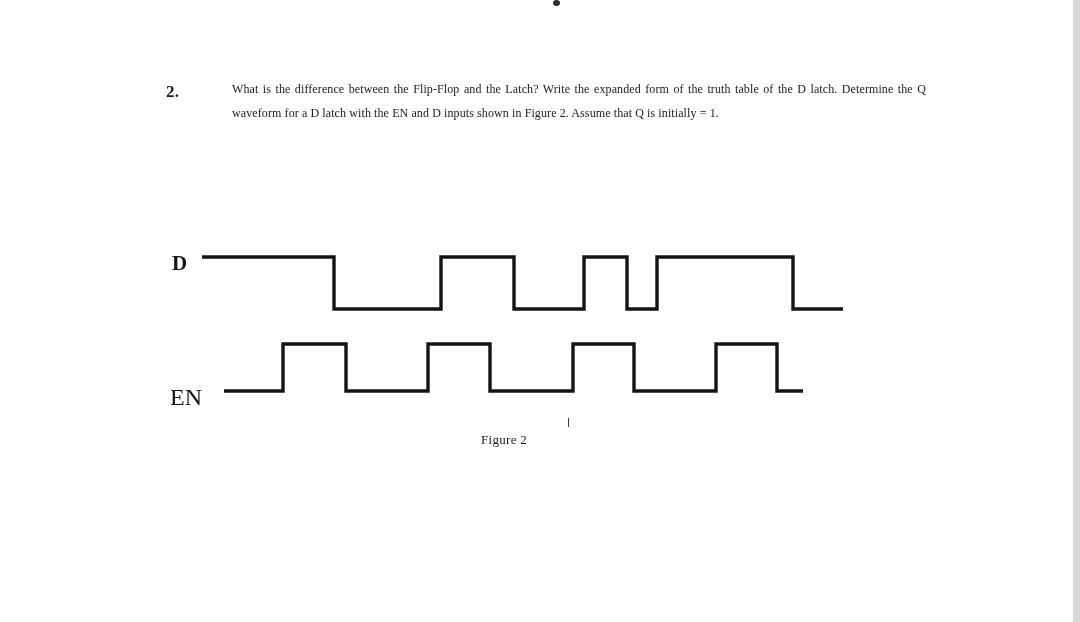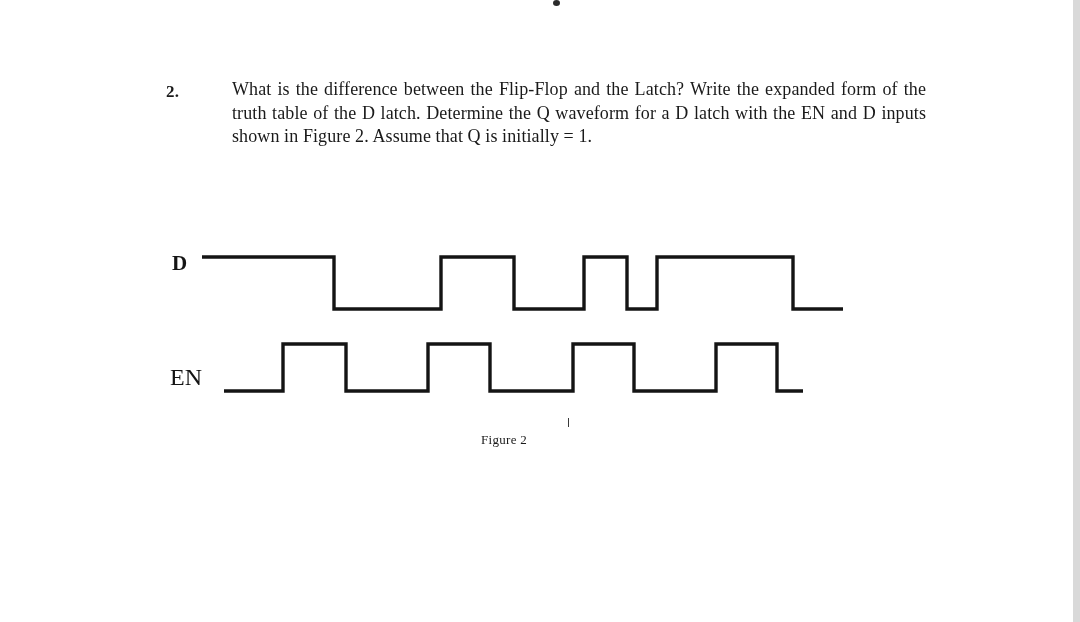--- a/index.html
+++ b/index.html
@@ -49,21 +49,21 @@
   #question-number {
     position: absolute;
     left: 0;
     top: 4px;
     font-weight: bold;
     font-size: 17px;
     letter-spacing: 0.2px;
   }
   #question-text {
     margin-left: 66px;
-    font-size: 18px;
+    font-size: 12px;
     line-height: 23.6px;
     text-align: justify;
     text-justify: inter-word;
     letter-spacing: 0.1px;
   }
 
   
   #figure-area {
     position: absolute;
     left: 0;
@@ -84,21 +84,21 @@
     color: #141414;
   }
   #label-d {
     left: 172px;
     top: 251px;
     font-size: 21px;
     font-weight: bold;
   }
   #label-en {
     left: 170px;
-    top: 364px;
+    top: 384px;
     font-size: 24px;
   }
 
   #figure-caption {
     position: absolute;
     left: 481px;
     top: 432px;
     font-size: 13px;
     letter-spacing: 0.3px;
   }

